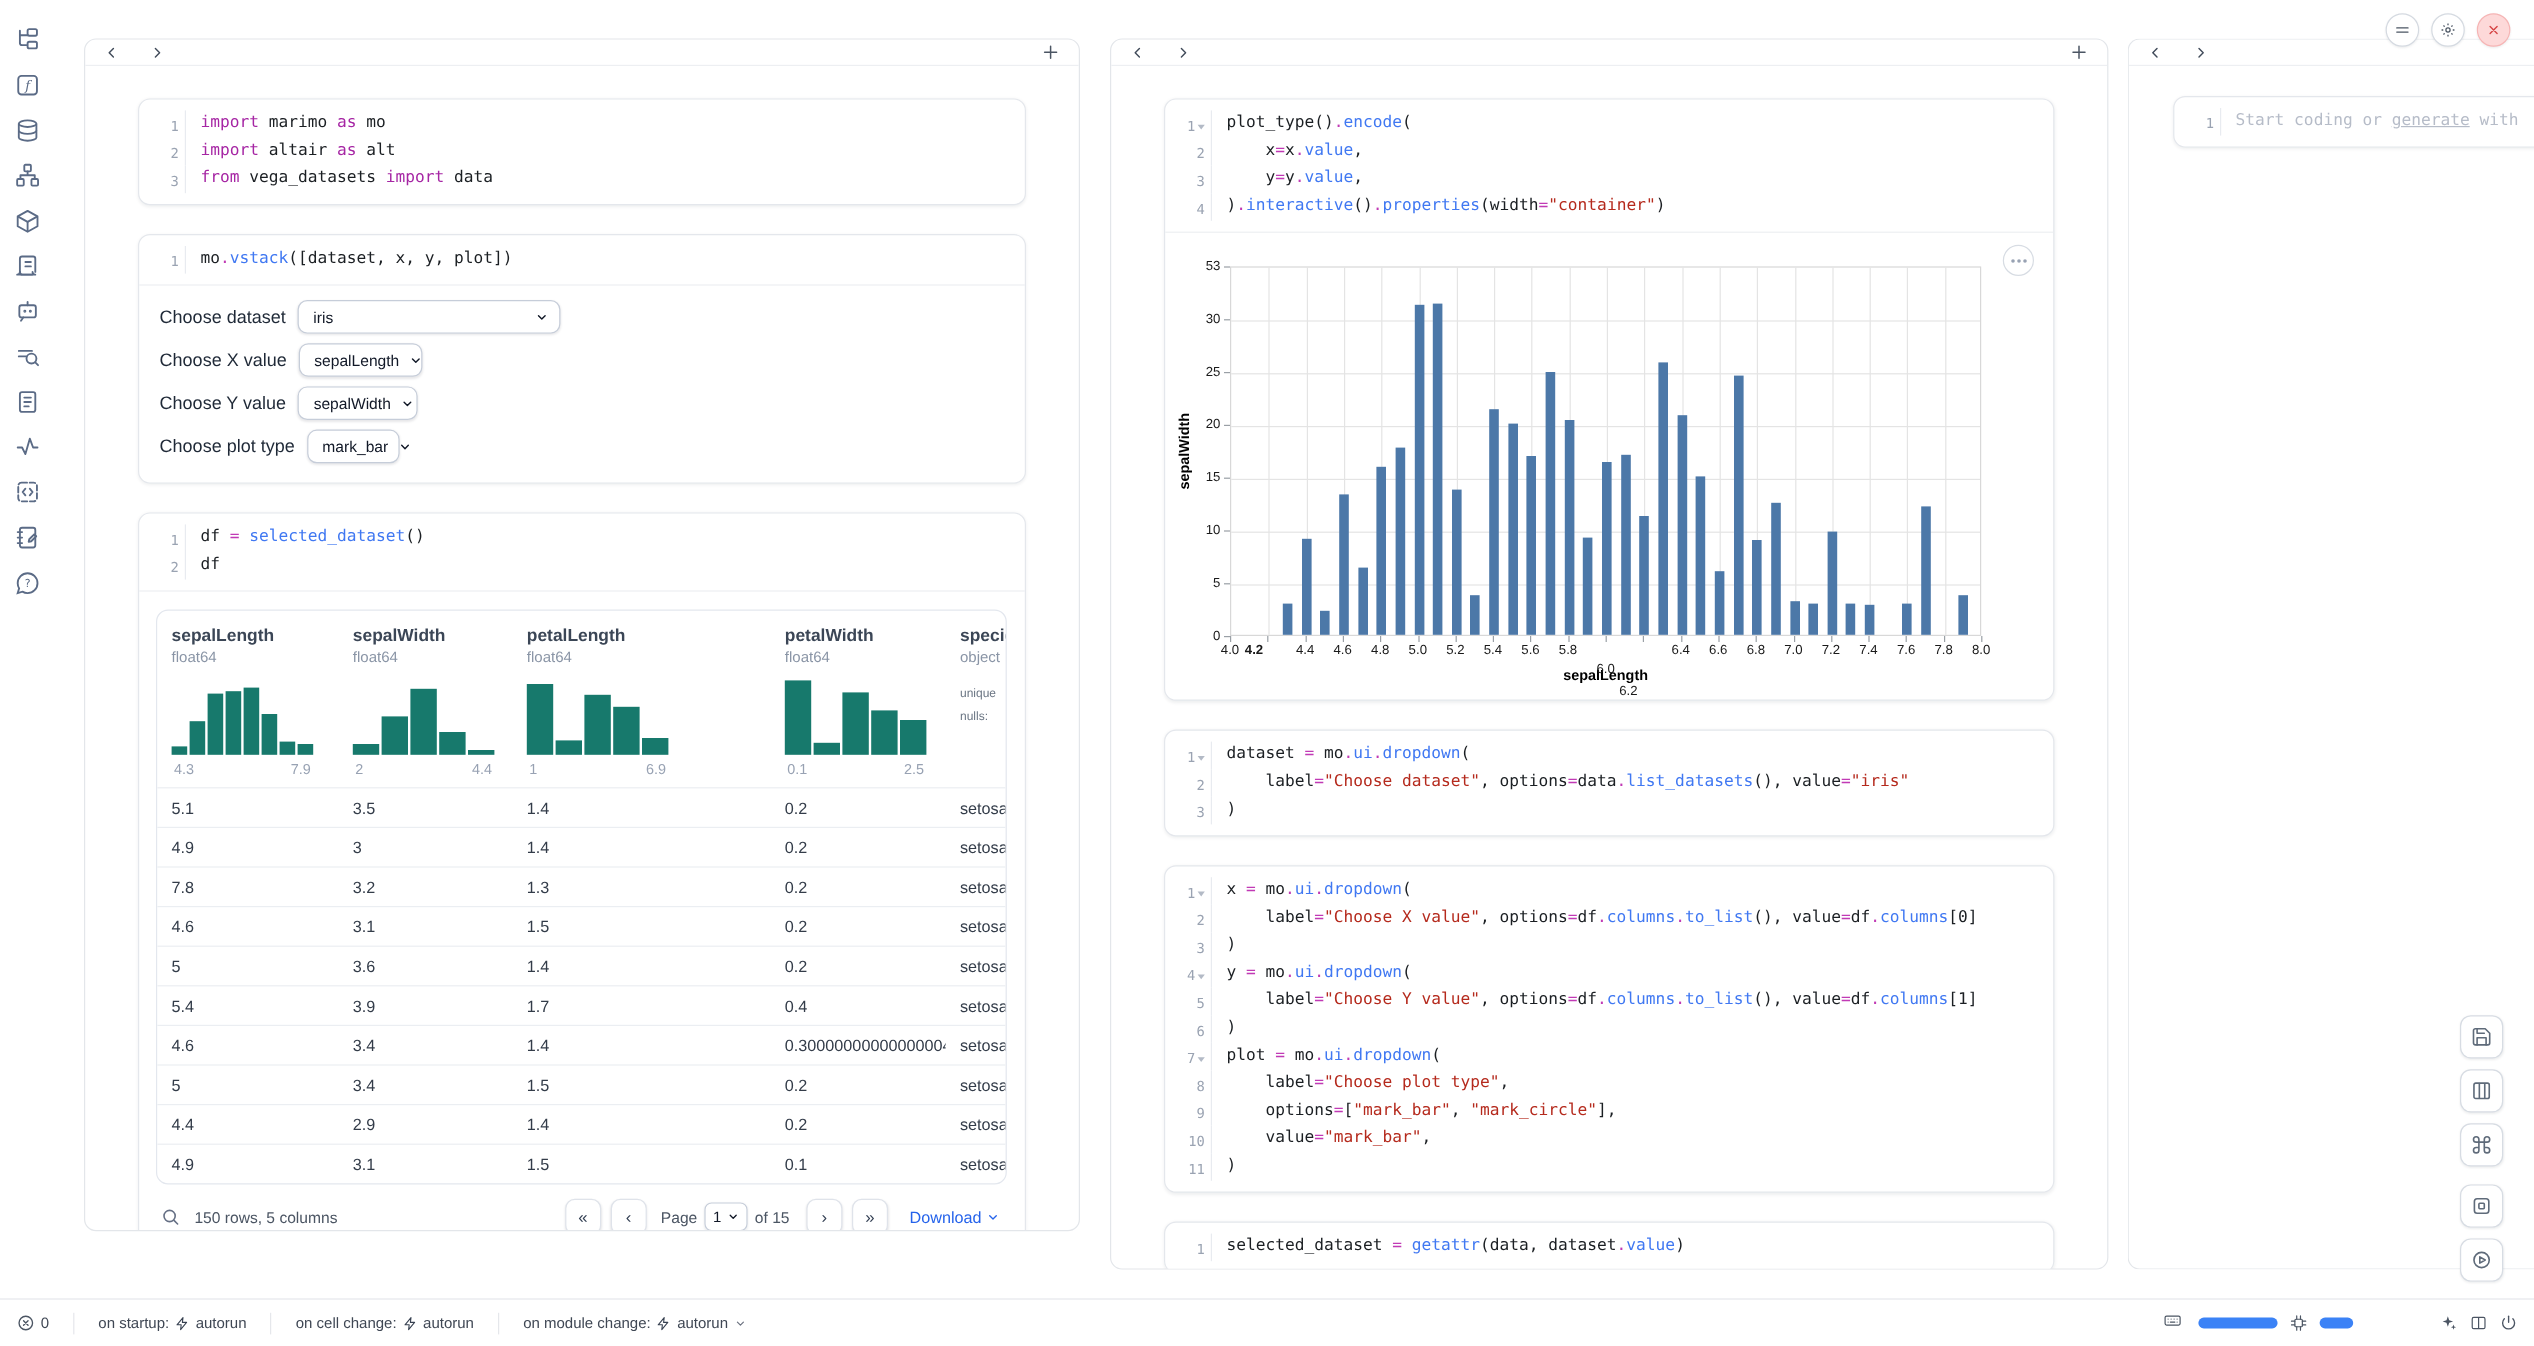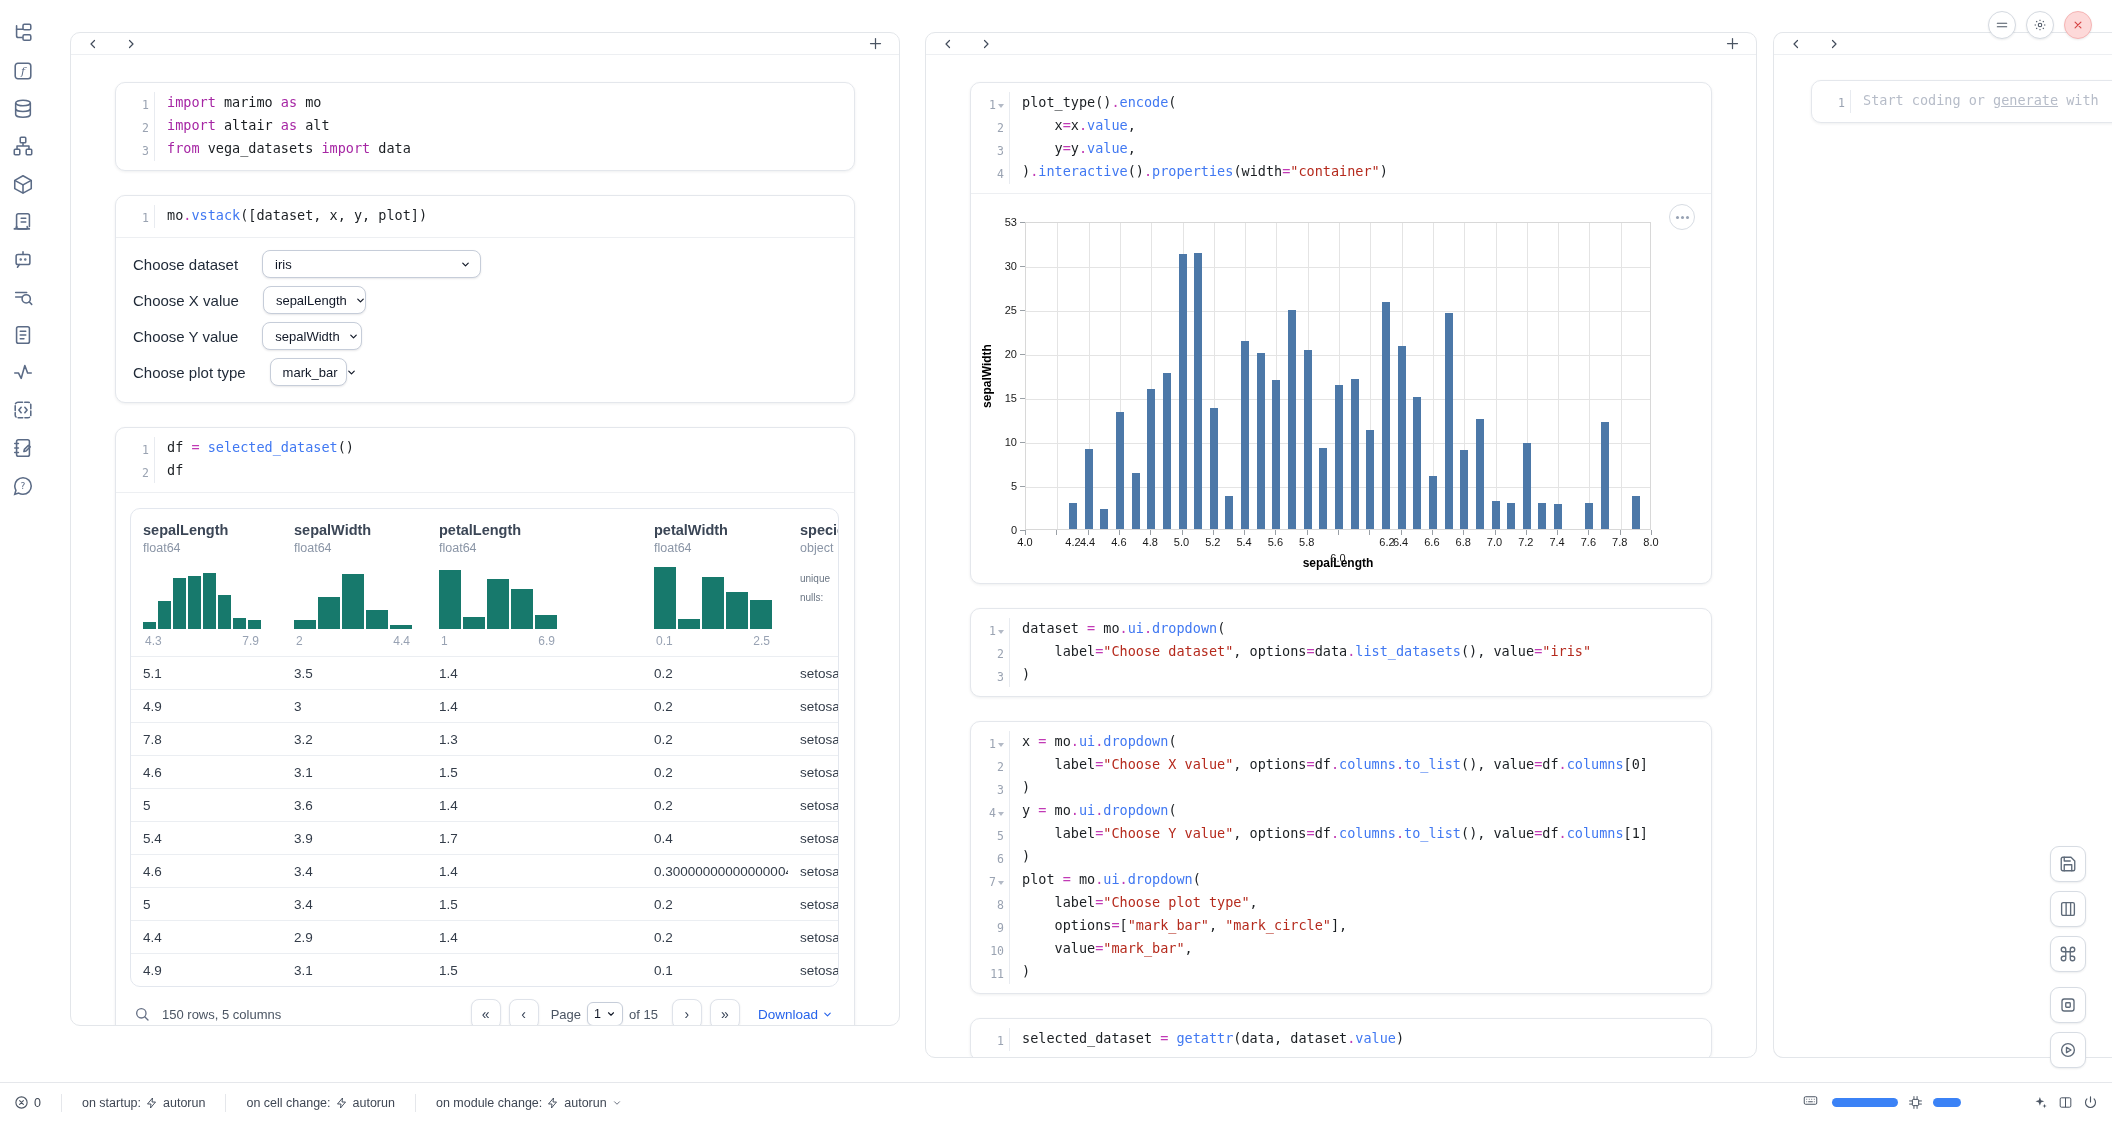--- a/index.html
+++ b/index.html
@@ -33,21 +33,21 @@
   .tok-k { color:#a626a4; }
   .tok-f { color:#4078f2; }
   .tok-s { color:#b52a1d; }
   .tok-o { color:#c13ab5; }
   .tok-p { color:#1b1f23; }
   .cell-out { border-top:1px solid #edeff2; }
 
   
   .ctrl-out { padding:8px 0 12px 17px; }
   .ctrl-row { display:flex; align-items:center; height:36px; font-size:15px; color:#1f2937; }
-  .sel { margin-left:24px; display:inline-flex; align-items:center; justify-content:space-between; border:1px solid #c6cdd9; border-radius:8px; height:28px; padding:0 9px 0 12px; font-size:13px; color:#111827; box-shadow:0 1px 2px rgba(16,24,40,.1); background:#fff; cursor:pointer; }
+  .sel { margin-left:10px; display:inline-flex; align-items:center; justify-content:space-between; border:1px solid #c6cdd9; border-radius:8px; height:28px; padding:0 9px 0 12px; font-size:13px; color:#111827; box-shadow:0 1px 2px rgba(16,24,40,.1); background:#fff; cursor:pointer; }
   .sel .chev { width:11px; height:11px; color:#111827; margin-left:8px; flex:0 0 11px; }
   .sel .chev svg { width:11px; height:11px; display:block; }
 
   
   .tbl-wrap { padding:15px 14px 14px 14px; }
   .tbl { border:1px solid #e3e7ee; border-radius:10px; width:709px; overflow:hidden; }
   .tbl-h, .tr { display:grid; grid-template-columns:151px 145px 215px 146px 1fr; }
   .th-col { padding:13px 0 8px 12px; overflow:hidden; }
   .th-name { font-weight:bold; font-size:14.5px; color:#3b4656; white-space:nowrap; }
   .th-type { font-size:12.5px; color:#8a95a6; margin-top:3px; white-space:nowrap; }
@@ -618,41 +618,41 @@
         <div class="chart-menu">
             <i></i>
             <i></i>
             <i></i>
           </div>
         <span class="xtitle" style="left:367px">sepalLength</span>
         <span class="ytitle" style="top:182px">sepalWidth</span>
       <div class="xtick" style="left: 54px;"></div>
           <span class="xlab" style="left: 54px;">4.0</span>
           <div class="xtick" style="left: 85.3px;"></div>
-          <span class="xlab" style="left: 102px;">4.2</span>
+          <span class="xlab" style="left: 74px; font-weight: bold;">4.2</span>
           <div class="xtick" style="left: 116.6px;"></div>
           <span class="xlab" style="left: 116.6px;">4.4</span>
           <div class="xtick" style="left: 147.9px;"></div>
           <span class="xlab" style="left: 147.9px;">4.6</span>
           <div class="xtick" style="left: 179.2px;"></div>
           <span class="xlab" style="left: 179.2px;">4.8</span>
           <div class="xtick" style="left: 210.5px;"></div>
           <span class="xlab" style="left: 210.5px;">5.0</span>
           <div class="xtick" style="left: 241.8px;"></div>
           <span class="xlab" style="left: 241.8px;">5.2</span>
           <div class="xtick" style="left: 273.1px;"></div>
           <span class="xlab" style="left: 273.1px;">5.4</span>
           <div class="xtick" style="left: 304.4px;"></div>
           <span class="xlab" style="left: 304.4px;">5.6</span>
           <div class="xtick" style="left: 335.7px;"></div>
           <span class="xlab" style="left: 335.7px;">5.8</span>
           <div class="xtick" style="left: 367px;"></div>
           <span class="xlab" style="left: 367px; margin-top: 16px;">6.0</span>
           <div class="xtick" style="left: 398.3px;"></div>
-          <span class="xlab" style="left: 416px;">6.2</span>
+          <span class="xlab" style="left: 386px; margin-top: 34px;">6.2</span>
           <div class="xtick" style="left: 429.6px;"></div>
           <span class="xlab" style="left: 429.6px;">6.4</span>
           <div class="xtick" style="left: 460.9px;"></div>
           <span class="xlab" style="left: 460.9px;">6.6</span>
           <div class="xtick" style="left: 492.2px;"></div>
           <span class="xlab" style="left: 492.2px;">6.8</span>
           <div class="xtick" style="left: 523.5px;"></div>
           <span class="xlab" style="left: 523.5px;">7.0</span>
           <div class="xtick" style="left: 554.8px;"></div>
           <span class="xlab" style="left: 554.8px;">7.2</span>

